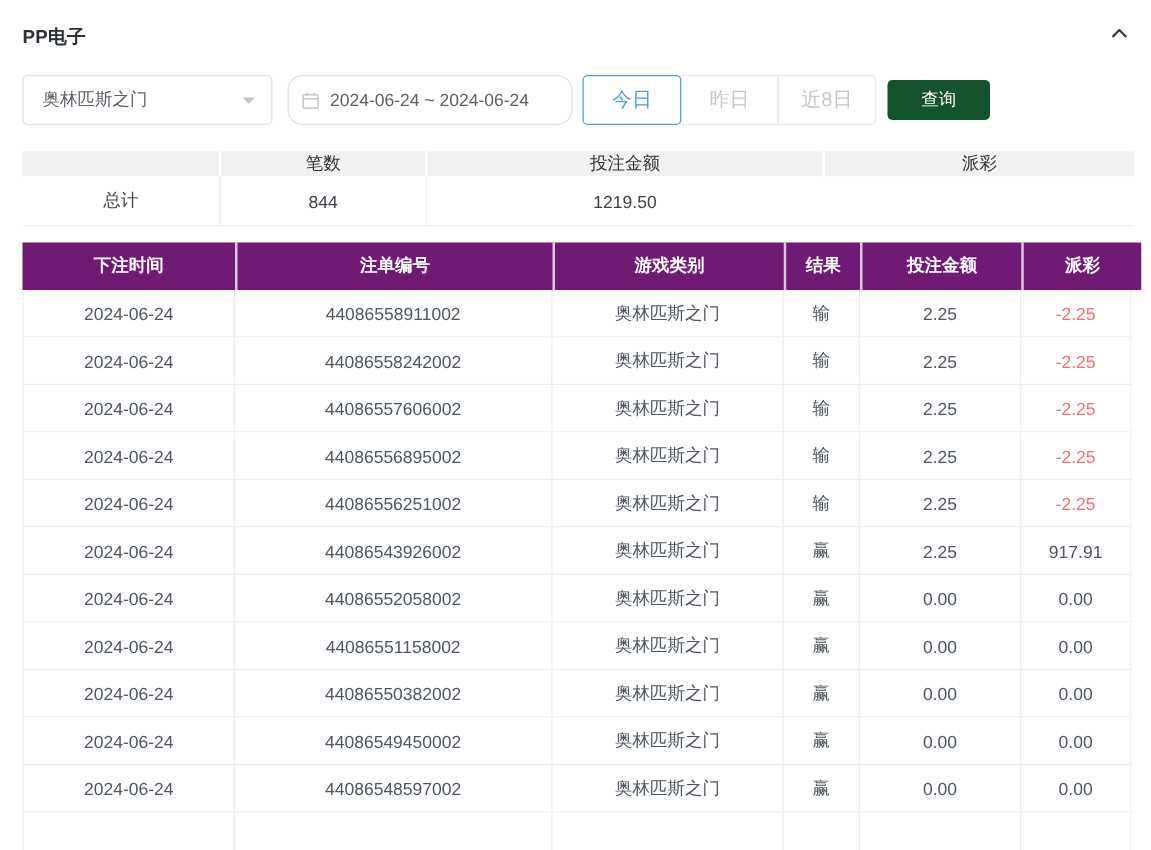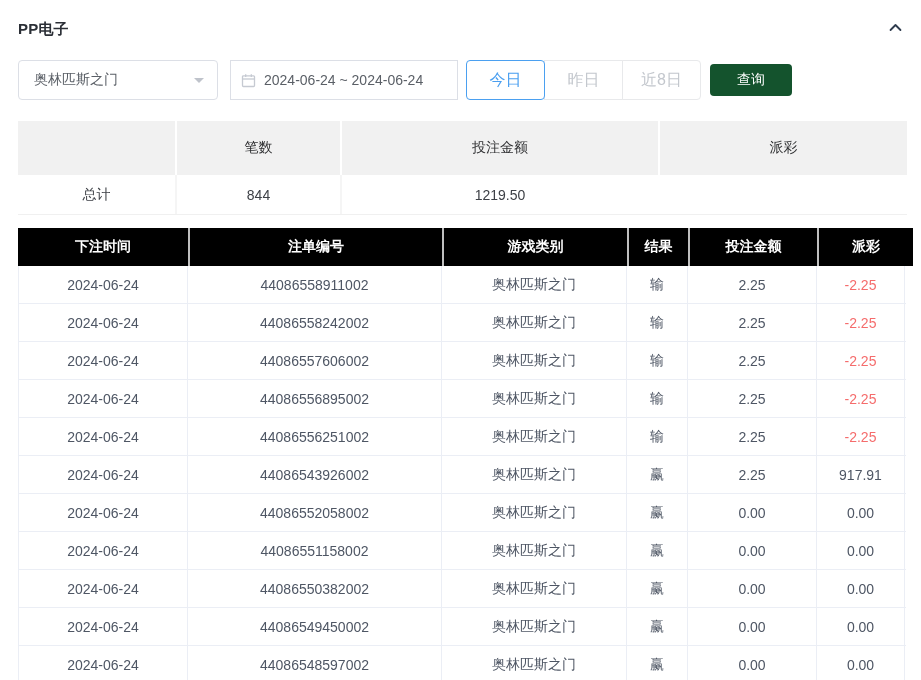--- a/index.html
+++ b/index.html
@@ -29,21 +29,21 @@
     padding: 0 13px 0 15px;
     font-size: 14px; color: #5a5f66; background: #fff; cursor: pointer;
   }
   .caret-down {
     width: 0; height: 0;
     border: 5px solid transparent; border-top-color: #bfc3cb;
     margin-top: 5px;
   }
   .date-box {
     margin-left: 12px; width: 228px; height: 40px;
-    border: 1px solid #dcdfe6; border-radius: 0;
+    border: 1px solid #dcdfe6; border-radius: 12px;
     display: flex; align-items: center; gap: 8px;
     padding: 0 10px; font-size: 14px; color: #5a5f66; background: #fff; cursor: pointer;
   }
   .quick-group { margin-left: 8px; display: flex; }
   .quick-btn {
     width: 79px; height: 40px;
     background: #fff; border: 1px solid #e8e9eb;
     font-size: 16px; color: #c3c7cd;
     display: flex; align-items: center; justify-content: center;
     cursor: pointer; margin-left: -1px;
@@ -53,40 +53,40 @@
   .quick-btn:last-child { border-radius: 0 4px 4px 0; }
   .quick-btn.active { border-color: #4ba0f0; color: #4a9ff0; position: relative; z-index: 1; border-radius: 4px; }
   .query-btn {
     margin-left: 9px; width: 82px; height: 32px;
     background: #14532d; color: #fff; border: none; border-radius: 4px;
     font-size: 14px; cursor: pointer; font-family: Liberation Serif, serif;
   }
 
   
   .summary { margin-top: 21px; width: 889px; font-size: 14px; }
-  .summary-header { display: flex; height: 54px; }
+  .summary-header { display: flex; height: 20px; }
   .summary-header .s-cell {
     background: #f1f1f1; color: #303133;
     display: flex; align-items: center; justify-content: center;
   }
   .summary-header .s-cell + .s-cell { margin-left: 2px; }
   .sh-0 { width: 157px; } .sh-1 { width: 163px; } .sh-2 { width: 316px; } .sh-3 { width: 247px; }
   .summary-body { display: flex; height: 40px; border-bottom: 1px solid #f0f0f0; }
   .summary-body .s-cell {
     display: flex; align-items: center; justify-content: center;
     color: #3d4046; background: #fff;
   }
   .sb-0 { width: 157px; }
   .sb-1 { width: 165px; border-left: 2px solid #f5f5f5; }
   .sb-2 { width: 318px; border-left: 2px solid #f5f5f5; }
   .sb-3 { width: 249px; border-left: 2px solid #f5f5f5; }
 
   
   .bet-table { margin-top: 13px; width: 895px; font-size: 14px; }
-  .bet-header { display: flex; height: 38px; background: #000000; }
+  .bet-header { display: flex; height: 38px; background: #701a75; }
   .bet-header .h-cell {
     color: #ffffff; font-weight: bold;
     display: flex; align-items: center; justify-content: center;
   }
   .bet-header .h-cell + .h-cell { border-left: 2px solid rgba(255,255,255,0.75); }
   .hc-0 { width: 170px; } .hc-1 { width: 254px; } .hc-2 { width: 185px; }
   .hc-3 { width: 61px; }  .hc-4 { width: 129px; } .hc-5 { width: 96px; }
   .bet-body { border-left: 1px solid #ebeef5; width: 888px; }
   .bet-row { display: flex; height: 38px; border-bottom: 1px solid #ebeef5; background: #fff; }
   .bet-row .b-cell {

